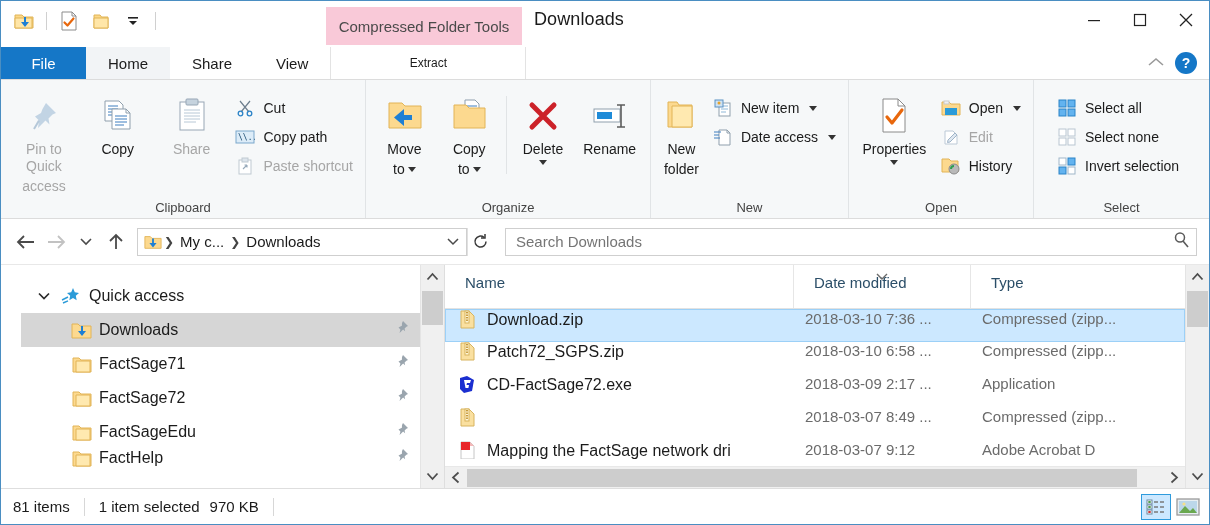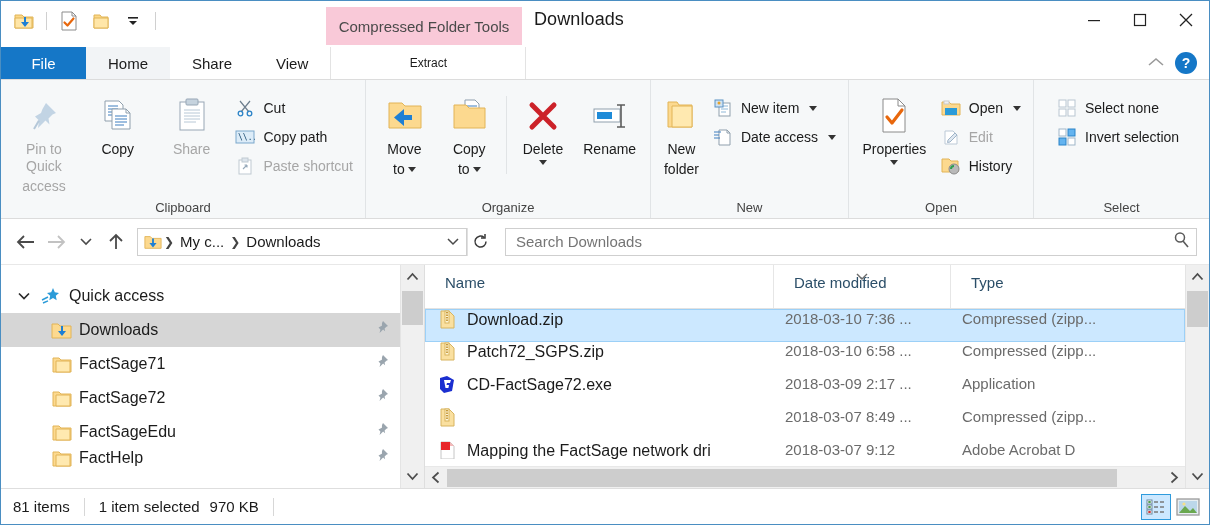--- a/index.html
+++ b/index.html
@@ -141,21 +141,21 @@
     flex: 1; height: 28px; margin-left: 12px; margin-right: 2px;
     border: 1px solid #cfcfcf; background: #fff;
     display: flex; align-items: center; padding: 0 6px 0 10px;
   }
   .searchbox input {
     flex: 1; border: none; outline: none; font-size: 15px;
     color: #7a7a7a; font-family: "Liberation Sans", sans-serif; background: transparent;
   }
 
   
-  .main { flex: 1; display: flex; min-height: 0; }
+  .main { flex: 1; display: flex; min-height: 0; margin-left: 20px; }
   .navpane {
     width: 424px; flex: 0 0 424px;
     background: #ffffff; position: relative;
     border-right: 1px solid #dedede;
     overflow: hidden;
   }
   .nav-list { padding-top: 14px; }
   .nav-item {
     height: 34px; display: flex; align-items: center;
     padding-left: 10px; position: relative;
@@ -535,20 +535,31 @@
       </div>
       <div class="rgroup-label">Open</div>
     </div>
 
     <div class="rgroup" style="flex:1;border-right:none">
       <div class="rgroup-body" style="padding-left:16px">
         <div class="smallcol">
           <div class="smallbtn">
             <div class="ic">
               <svg width="18" height="18" viewBox="0 0 18 18">
+                <rect x="1" y="1" width="7" height="7" fill="#63b3ef" stroke="#2b83c8"></rect>
+                <rect x="10" y="1" width="7" height="7" fill="#63b3ef" stroke="#2b83c8"></rect>
+                <rect x="1" y="10" width="7" height="7" fill="#63b3ef" stroke="#2b83c8"></rect>
+                <rect x="10" y="10" width="7" height="7" fill="#63b3ef" stroke="#2b83c8"></rect>
+              </svg>
+            </div>
+            <div class="lbl">Select all</div>
+          </div>
+          <div class="smallbtn">
+            <div class="ic">
+              <svg width="18" height="18" viewBox="0 0 18 18">
                 <rect x="1" y="1" width="7" height="7" fill="#fff" stroke="#b9c6d2"></rect>
                 <rect x="10" y="1" width="7" height="7" fill="#fff" stroke="#b9c6d2"></rect>
                 <rect x="1" y="10" width="7" height="7" fill="#fff" stroke="#b9c6d2"></rect>
                 <rect x="10" y="10" width="7" height="7" fill="#fff" stroke="#b9c6d2"></rect>
               </svg>
             </div>
             <div class="lbl">Select none</div>
           </div>
           <div class="smallbtn">
             <div class="ic">

